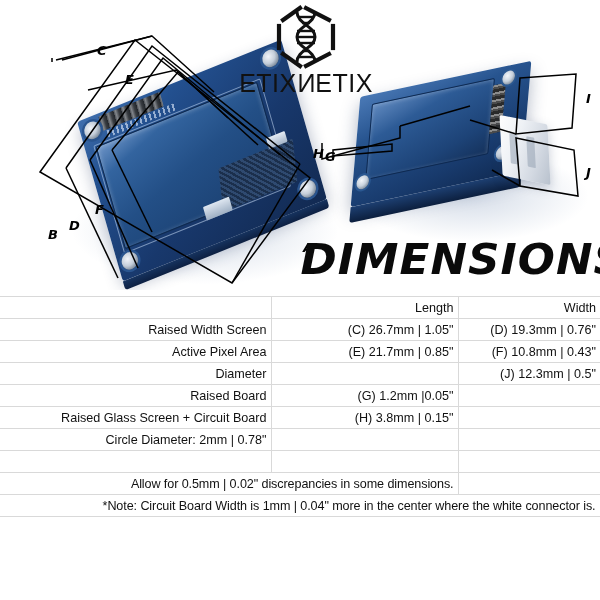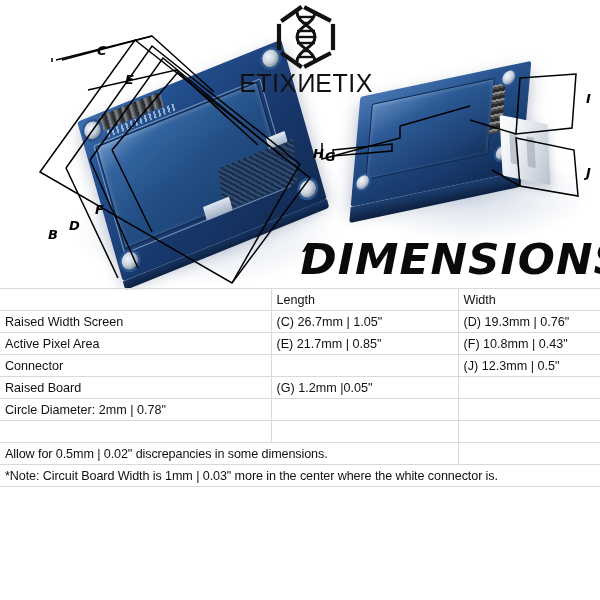--- a/index.html
+++ b/index.html
@@ -245,22 +245,23 @@
     font-weight: bold;
     font-style: italic;
     font-size: 13px;
     color: #000;
     line-height: 1;
   }
 
   
   #table-wrap {
     position: absolute;
-    left: 0; top: 288px;
+    left: 0; top: 296px;
     width: 500px;
+    text-align: right;
   }
   table.dims {
     border-collapse: collapse;
     width: 600px;
     table-layout: fixed;
     font-size: 12.6px;
     color: #111;
   }
   table.dims col.c1 { width: 271px; }
   table.dims col.c2 { width: 187px; }
@@ -414,47 +415,52 @@
           <td class="nob-l">Raised Width Screen</td>
           <td>(C) 26.7mm | 1.05"</td>
           <td class="nob-r">(D) 19.3mm | 0.76"</td>
         </tr>
         <tr>
           <td class="nob-l">Active Pixel Area</td>
           <td>(E) 21.7mm | 0.85"</td>
           <td class="nob-r">(F) 10.8mm | 0.43"</td>
         </tr>
         <tr>
-          <td class="nob-l">Connector</td>
+          <td class="nob-l">Diameter</td>
           <td></td>
           <td class="nob-r">(J) 12.3mm | 0.5"</td>
         </tr>
 
 
         <tr>
           <td class="nob-l">Raised Board</td>
           <td>(G) 1.2mm |0.05"</td>
+          <td class="nob-r"></td>
+        </tr>
+        <tr>
+          <td class="nob-l">Raised Glass Screen + Circuit Board</td>
+          <td>(H) 3.8mm | 0.15"</td>
           <td class="nob-r"></td>
         </tr>
         <tr>
           <td class="nob-l">Circle Diameter: 2mm | 0.78"</td>
           <td></td>
           <td class="nob-r"></td>
         </tr>
 
         <tr class="spacer">
           <td class="nob-l"></td>
           <td></td>
           <td class="nob-r"></td>
         </tr>
 
         <tr>
           <td class="nob-l note" colspan="2">Allow for 0.5mm | 0.02"  discrepancies in some dimensions.</td>
           <td class="nob-r"></td>
         </tr>
         <tr>
-          <td class="nob-l note" colspan="3">*Note: Circuit Board Width is 1mm | 0.03" more in the center where the white connector is.</td>
+          <td class="nob-l note" colspan="3">*Note: Circuit Board Width is 1mm | 0.04" more in the center where the white connector is.</td>
         </tr>
       </tbody>
     </table>
   </div>
 
 </div>
 
 </body></html>

